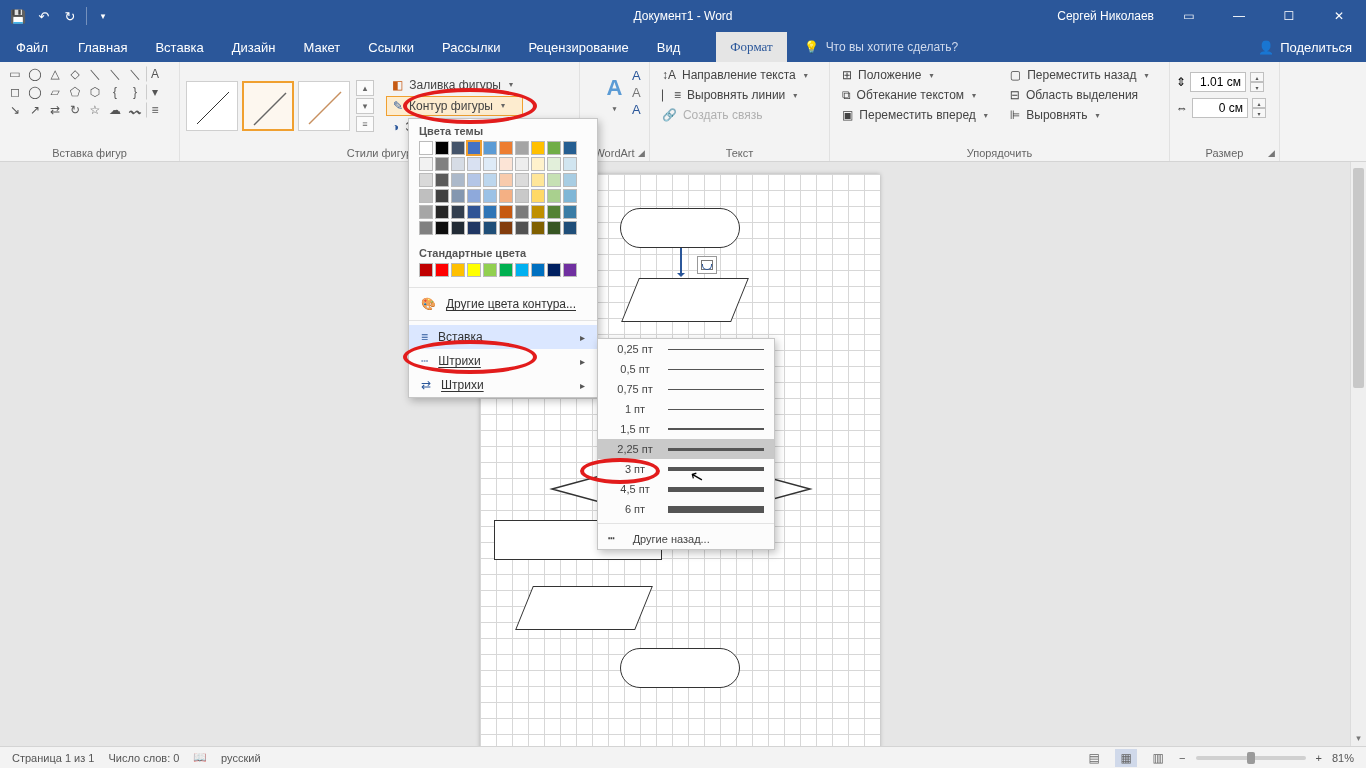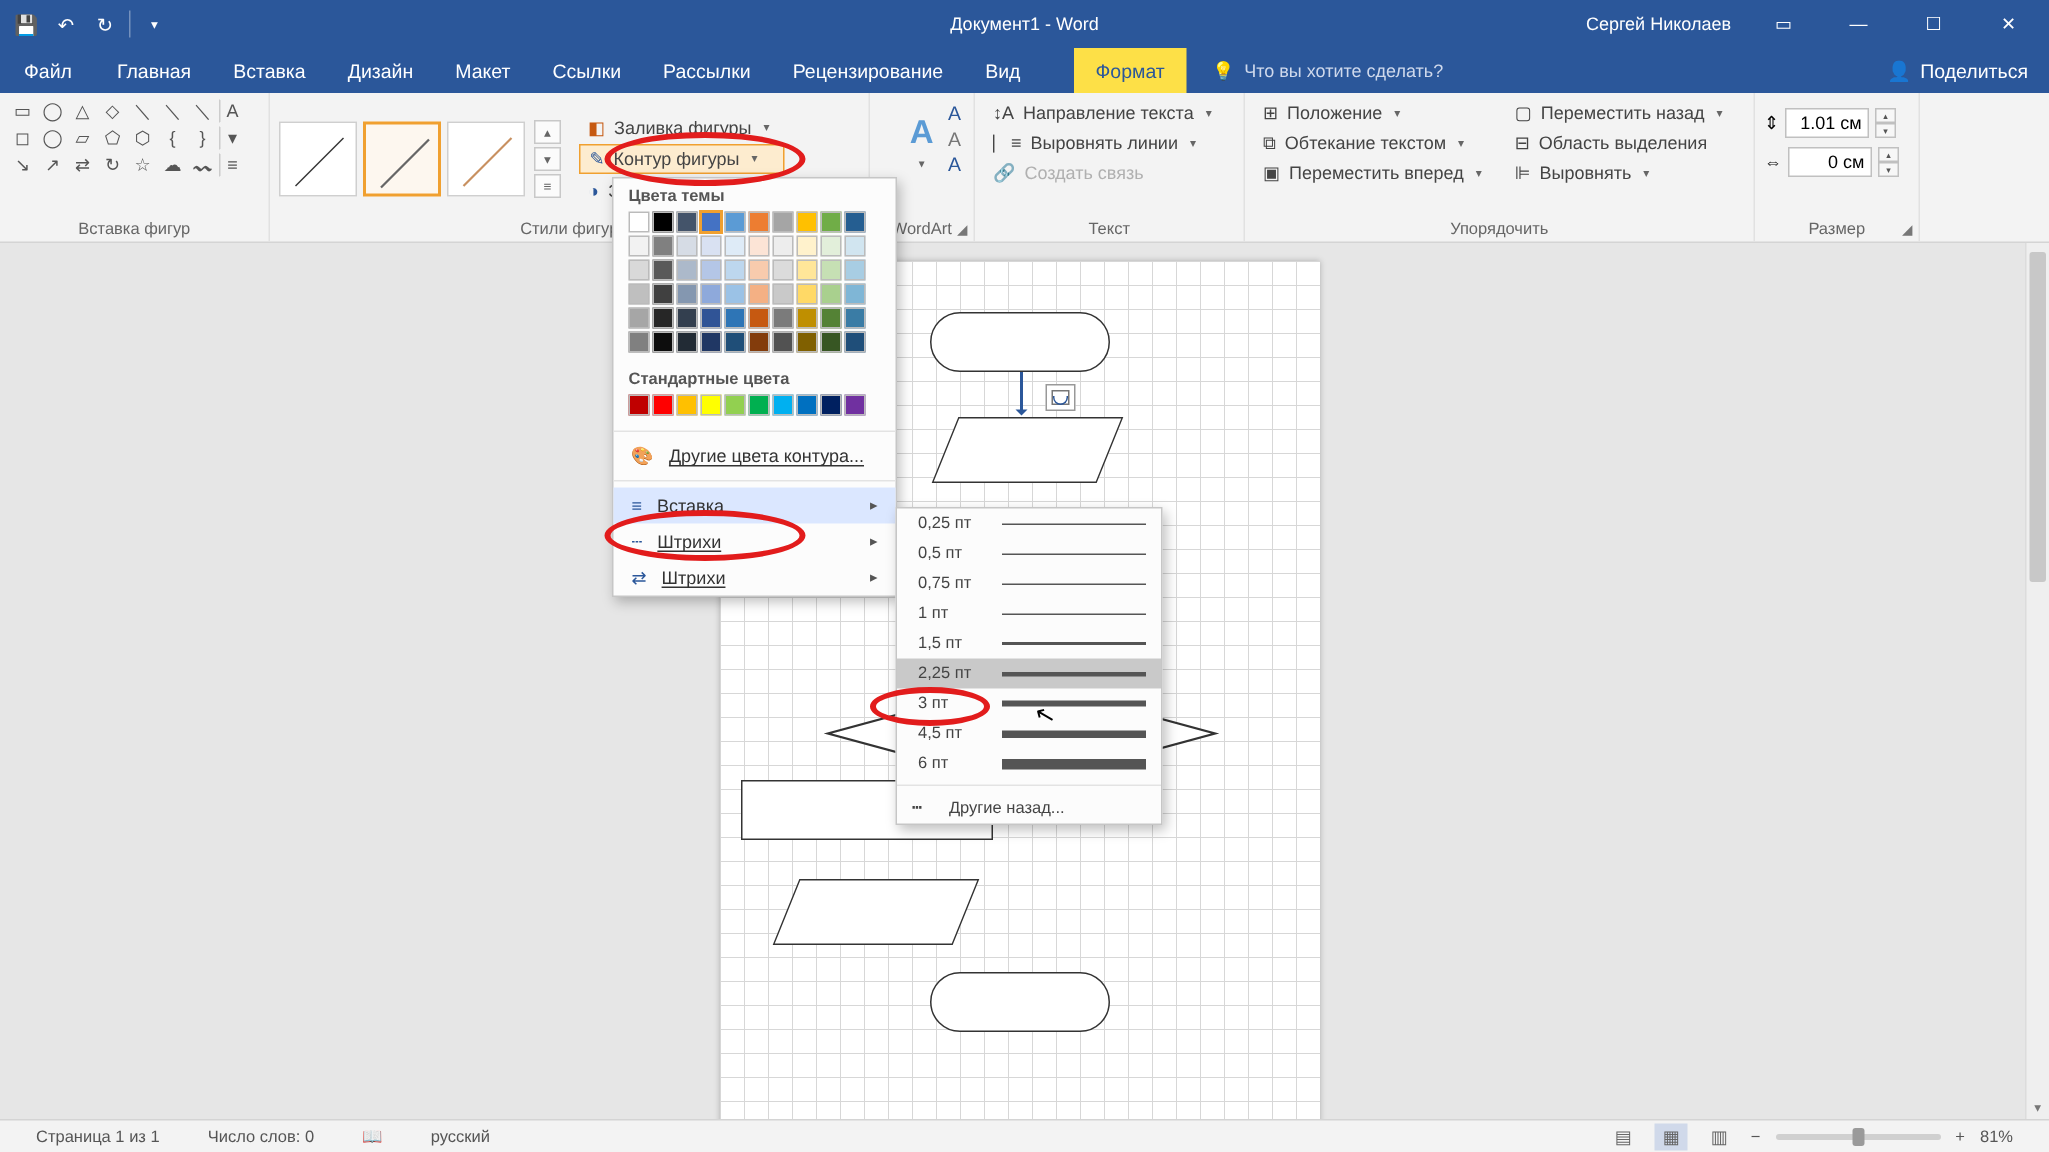--- a/index.html
+++ b/index.html
@@ -10,21 +10,21 @@
 .qat-btn { width: 24px; height: 24px; display: flex; align-items: center; justify-content: center; color: #fff; font-size: 13px; }
 .qat-sep { width:1px; height:18px; background: rgba(255,255,255,.35); margin:0 2px;}
 .title-center { position: absolute; left: 50%; transform: translateX(-50%); font-size: 12px; display:flex; align-items:center; gap:340px;}
 .title-right { margin-left: auto; display: flex; align-items: center; gap: 4px; padding-right:4px;}
 .win-btn { width: 46px; height: 32px; display: flex; align-items: center; justify-content: center; color: #fff; font-size: 12px; }
 .user-name { font-size: 12px; margin-right: 8px; }
 
 .tabs-row { height: 30px; background: #2b579a; display: flex; align-items: stretch; color:#fff; position:relative;}
 .file-tab { background: #2b579a; color: #fff; padding: 0 16px; display:flex; align-items:center; font-size:13px;}
 .tab { padding: 0 14px; display:flex; align-items:center; font-size:13px; color:#fff;}
-.tab.active { background: #fde047; color: #2b579a; }
+.tab.active { background: #e5e5e5; color: #2b579a; font-family: Liberation Serif, serif; }
 .context-tab-wrap { position:absolute; left:711px; top:-32px; height:62px;}
 .tell-me { margin-left:18px; display:flex; align-items:center; color:#cfd9ec; font-size:12px; gap:6px;}
 .share-area { margin-left:auto; display:flex; align-items:center; padding-right:14px; gap:6px; font-size:13px;}
 
 .ribbon { height: 100px; background: #f3f3f3; border-bottom: 1px solid #d4d4d4; display:flex; position:relative;}
 .ribbon-group { border-right: 1px solid #e1e1e1; padding: 4px 6px 2px 6px; display:flex; flex-direction:column; position:relative;}
 .group-label { font-size: 11px; color: #666; text-align:center; margin-top:auto; padding-top:2px;}
 .group-body { flex:1; display:flex; align-items:flex-start; gap:4px;}
 .dialog-launcher { position:absolute; bottom:3px; right:4px; font-size:9px; color:#777;}
 
@@ -84,30 +84,30 @@
 .col .sw { width:14px; height:14px;}
 .panel-sep { height:1px; background:#e3e3e3; margin:4px 0;}
 .panel-item { display:flex; align-items:center; gap:10px; padding:5px 12px; font-size:12px; color:#333; position:relative;}
 .panel-item.selected-row { background:#dbe7ff;}
 .panel-item .sub-caret { margin-left:auto; font-size:10px; color:#555;}
 .panel-item .underline { text-decoration: underline; text-underline-offset:2px;}
 
 
 .thickness-panel { position:absolute; left:597px; top:338px; width:178px; background:#fcfcfc; border:1px solid #c6c6c6; box-shadow:2px 3px 8px rgba(0,0,0,.25); z-index:60;}
 .th-row { display:flex; align-items:center; justify-content:flex-end; gap:10px; padding:4px 10px; font-size:11px; color:#444; position:relative;}
-.th-row .lbl { width:46px; text-align:left;}
+.th-row .lbl { width:46px; text-align:center;}
 .th-sample { width:96px;}
 .th-sample hr { border:none; border-top: var(--w,1px) solid #555; margin:0;}
 .th-row.hover { background:#c9c9c9;}
 
 
 .redoval { position:absolute; border:4px solid #e21c1c; border-radius:50%; z-index:70; pointer-events:none;}
 
 
-.statusbar { position:absolute; bottom:0; left:0; right:0; height:22px; background:#f3f3f3; border-top:1px solid #d4d4d4; display:flex; align-items:center; font-size:11px; color:#555; padding:0 24px; gap:32px;}
+.statusbar { position:absolute; bottom:0; left:0; right:0; height:22px; background:#f3f3f3; border-top:1px solid #d4d4d4; display:flex; align-items:center; font-size:11px; color:#555; padding:0 12px; gap:14px;}
 .statusbar .right { margin-left:auto; display:flex; align-items:center; gap:10px;}
 .zoom-slider { width:110px; height:4px; background:#d0d0d0; position:relative; border-radius:2px;}
 .zoom-slider .knob { position:absolute; top:-4px; left:50%; width:8px; height:12px; background:#9a9a9a; border-radius:2px; transform:translateX(-50%);}
 .view-btn { width:22px; height:18px; border:1px solid transparent; display:flex; align-items:center; justify-content:center; color:#666; font-size:12px;}
 
 .cursor-arrow { position:absolute; z-index:80; font-size:16px; color:#000; transform: rotate(-15deg); pointer-events:none;}
 .layout-icon { position:absolute; width:20px; height:18px; border:1px solid #999; background:#fff; z-index:2; display:flex; align-items:center; justify-content:center;}
 .layout-icon::before{content:""; position:absolute; inset:3px; border:1px solid #777;}
 .layout-icon .arc{ position:absolute; width:10px; height:6px; border:1px solid #2b579a; border-top:none; border-radius:0 0 6px 6px; bottom:3px;}
 </style>

